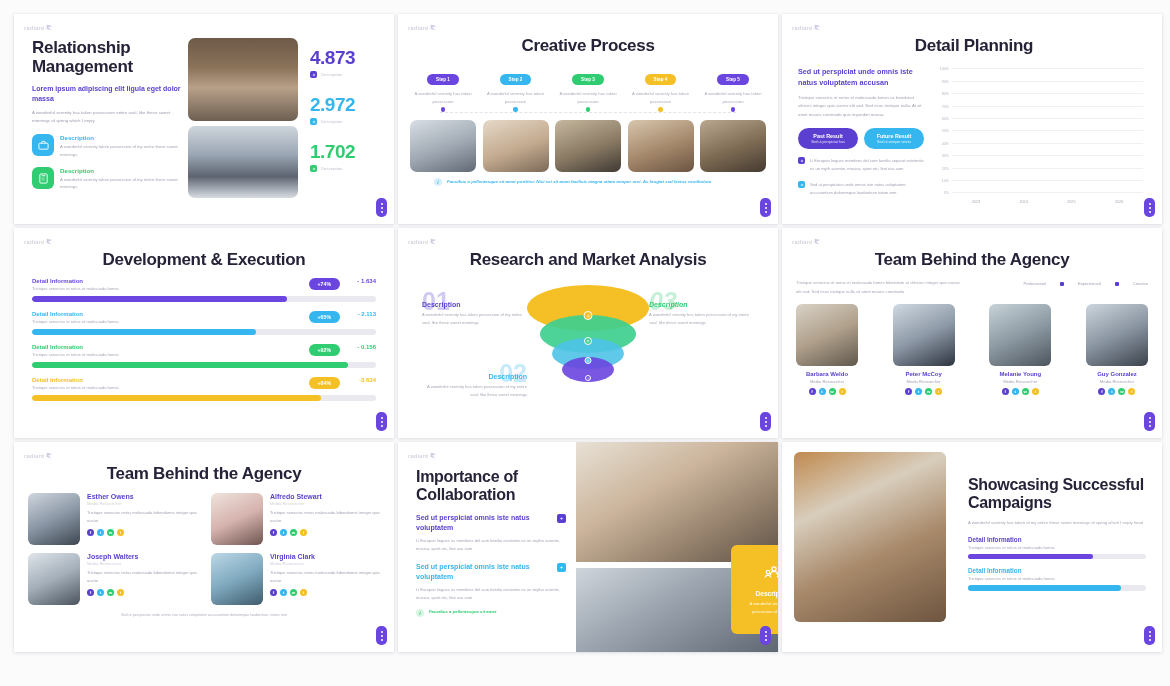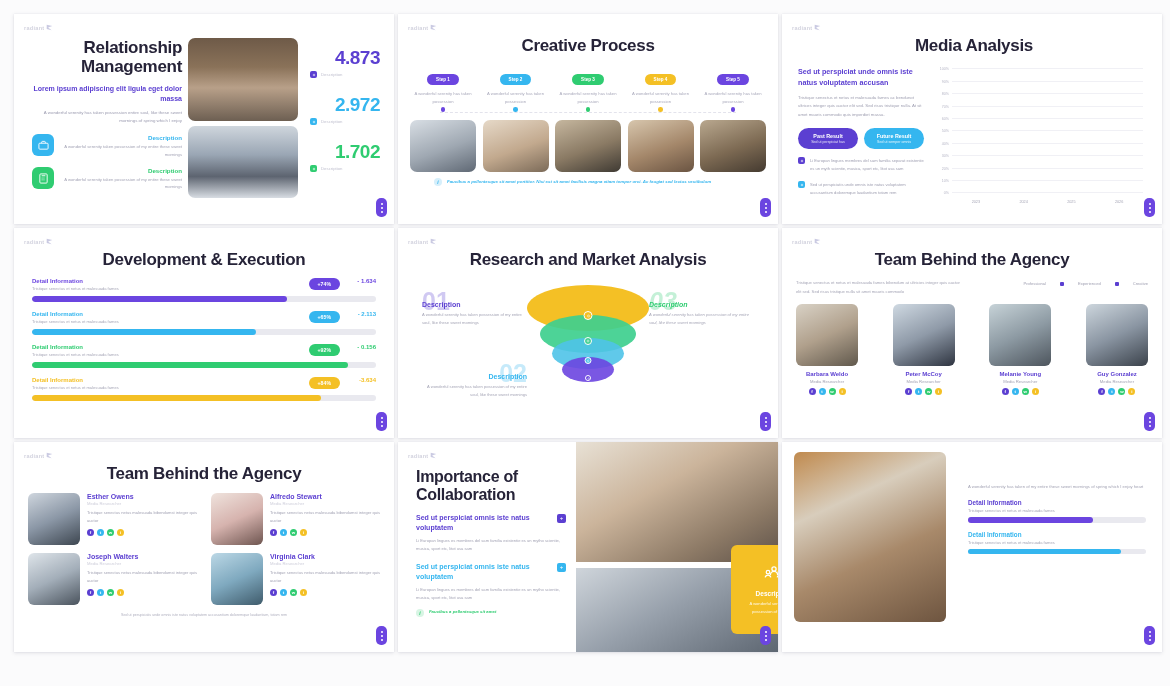--- a/index.html
+++ b/index.html
@@ -49,21 +49,21 @@
   .kebab i { width: 2px; height: 2px; border-radius: 50%; background: #fff; display:block; }
 
   .title {
     font-size: 17px; font-weight: 700; color: #262338;
     letter-spacing: -.3px; line-height: 1.14;
   }
   .ttl-center { text-align: center; }
   .sub-purple { color:#5b3fd1; font-weight:700; }
 
   
-  .s1-wrap { position:absolute; inset:0; padding: 24px 14px 26px 18px; display:flex;text-align:right; }
+  .s1-wrap { position:absolute; inset:0; padding: 24px 14px 26px 18px; display:flex; }
   .s1-left { width: 150px; }
   .s1-sub { font-size: 7px; line-height: 1.45; margin-top: 7px; }
   .s1-body { font-size: 4.4px; color:#9b9bb0; line-height:1.85; margin-top:5px; }
   .s1-feat { display:flex; gap:6px; margin-top:9px; align-items:flex-start; }
   .s1-ico { width:22px; height:22px; border-radius:6px; display:flex;
             align-items:center; justify-content:center; flex:none; }
   .s1-ico.blue { background:#35b6ef; }
   .s1-ico.green { background:#2fcc71; }
   .s1-feat-t { font-size: 6.2px; font-weight:700; }
   .s1-feat-b { font-size:4.2px; color:#a3a3b5; line-height:1.75; margin-top:2px; }
@@ -401,21 +401,21 @@
   <div class="slide">
     <div class="logo">
       <span class="logo-text">radiant</span>
       <span class="logo-mark">
         <svg width="7" height="7" viewBox="0 0 10 10">
             <path d="M1 1 L9 3 L3 5 L8 9 L1 7 Z" fill="#8b8bc0"></path>
           </svg>
       </span>
     </div>
     <div class="s3">
-      <div class="title ttl-center">Media Analysis</div>
+      <div class="title ttl-center">Detail Planning</div>
       <div class="s3-body">
         <div class="s3-left">
           <div class="s3-h">Sed ut perspiciat unde omnis iste natus voluptatem accusan</div>
           <div class="s3-p">Tristique senectus et netus et malesuada fames ac bendunot ultrices integer quis auctor elit sed. Sed risus tristique nulla. At sit amet mauris commodo quis imperdiet massa.</div>
           <div class="s3-btns">
             <div class="s3-btn" style="background:#5b3fd1">
               <b>Past Result</b>
               <span>Sed ut perspiciat has</span>
             </div>
             <div class="s3-btn" style="background:#35b6ef">
@@ -856,20 +856,21 @@
         <i></i>
       </div>
   </div>
 
   <div class="slide">
     <div class="s9">
       <div class="s9-left">
         <div class="s9-photo" style="background:linear-gradient(155deg,#c08a4e 0%,#d8cdbc 30%,#a8896a 60%,#6e5540 100%)"></div>
       </div>
       <div class="s9-right">
+        <div class="s9-h">Showcasing Successful Campaigns</div>
         <div class="s9-sub">A wonderful serenity has taken of my entire these sweet mornings of spring which I enjoy heart</div>
         <div class="s9-row">
           <div class="s9-rt" style="color:#5b3fd1">Detail Information</div>
           <div class="s9-rp">Tristique senectus et netus et malesuada fames</div>
           <div class="s9-track">
             <div class="s9-fill" id="s9f0" style="background: rgb(107, 69, 224); width: 70%;"></div>
           </div>
         </div>
         <div class="s9-row">
           <div class="s9-rt" style="color:#35b6ef">Detail Information</div>

